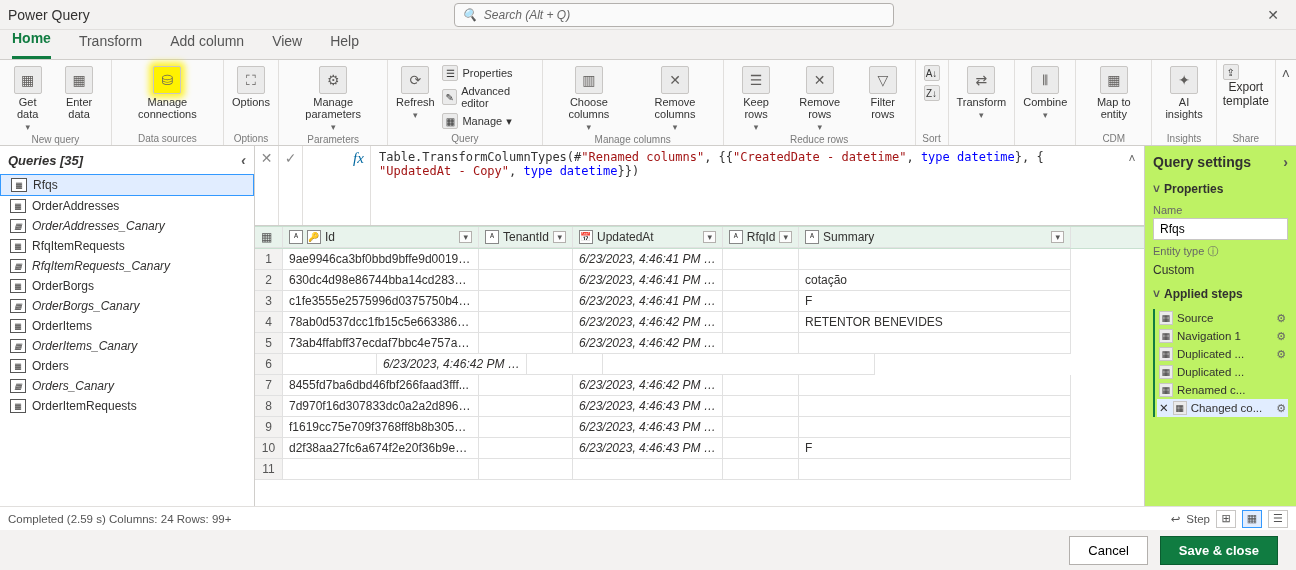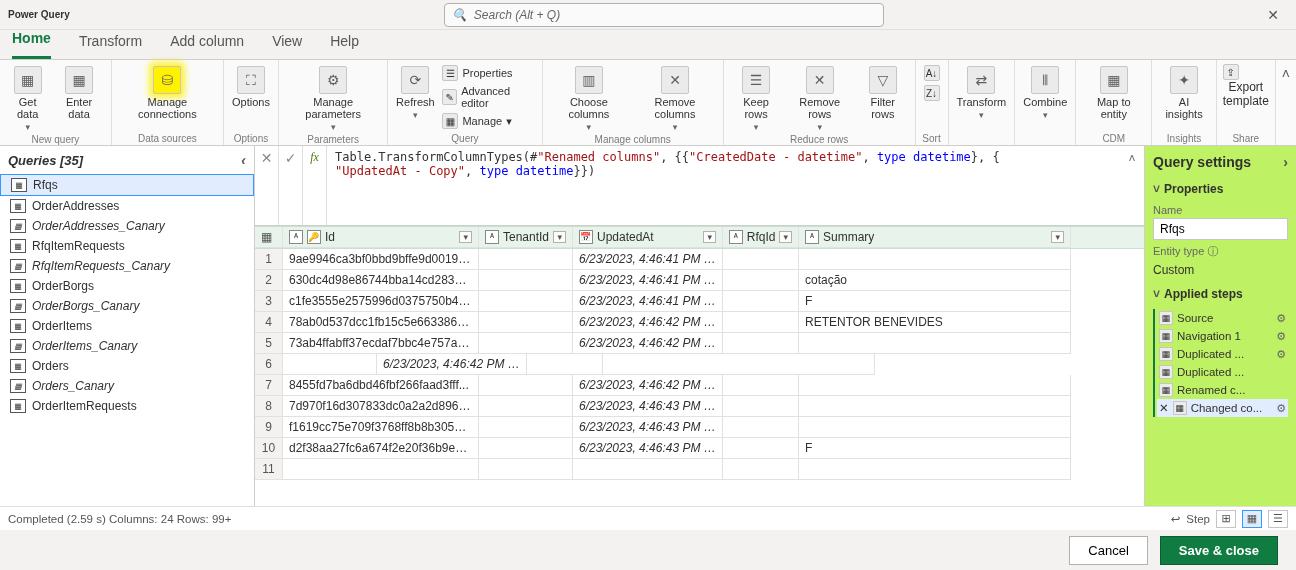--- a/index.html
+++ b/index.html
@@ -16,21 +16,21 @@
     }
     
     .titlebar {
       display: flex;
       align-items: center;
       height: 30px;
       padding: 0 8px;
       background: #f3f2f1;
       border-bottom: 1px solid #e1dfdd;
     }
-    .titlebar .title { font-size: 10px; font-weight: 700; flex: 0 0 auto; }
+    .titlebar .title { font-size: 14px; font-weight: 400; flex: 0 0 auto; }
     .titlebar .center { flex: 1; display: flex; justify-content: center; }
     .search-box {
       width: 440px;
       height: 24px;
       border: 1px solid #b3b0ad;
       border-radius: 4px;
       display: flex;
       align-items: center;
       padding: 0 8px;
       background: #fafafa;
@@ -144,21 +144,21 @@
     .formula-bar {
       display:flex;
       border-bottom:1px solid #d0cecb;
       min-height: 80px;
     }
     .formula-bar .fb-ctrl {
       width:24px; display:flex;align-items:flex-start;justify-content:center;
       border-right:1px solid #e1dfdd;
       font-size:14px; color:#888; cursor:pointer; padding-top:4px;
     }
-    .formula-bar .fx { font-style:italic; font-family: serif; color:#4d7c0f;font-size:12px;}
+    .formula-bar .fx { font-style:italic; font-family: serif; color:#0369a1;font-size:15px;margin-left:44px;}
     .formula-bar .code {
       flex:1;
       font-family: Consolas, monospace;
       font-size:12px;
       padding:4px 8px;
       color:#333;
       white-space: pre-wrap;
     }
     .code .str { color:#a31515; }
     .code .kw  { color:#0000ff; }

